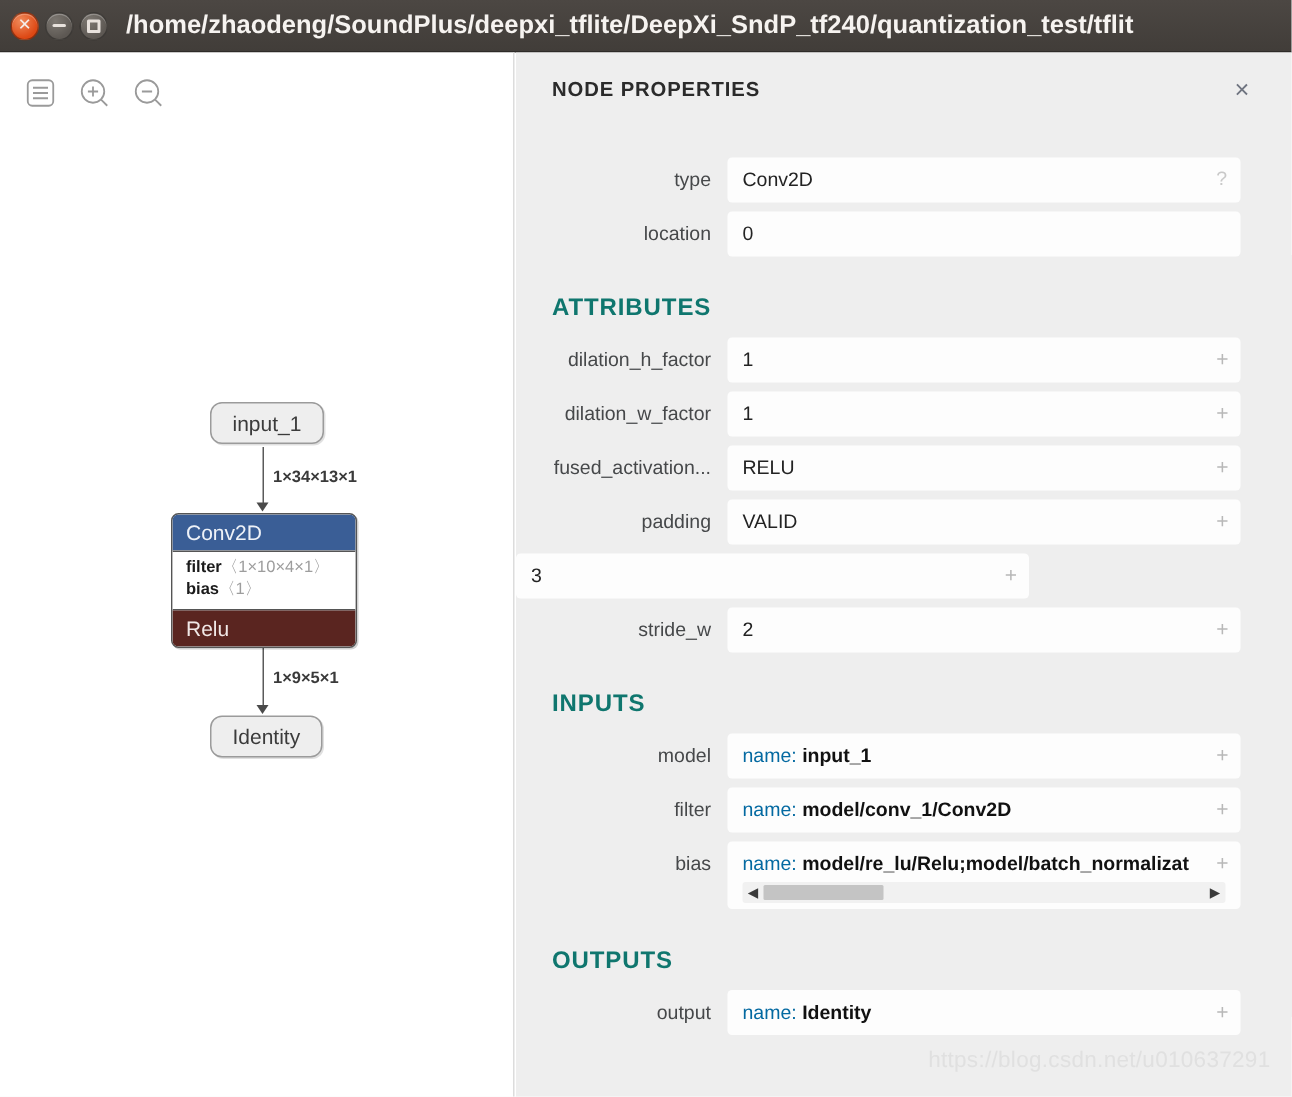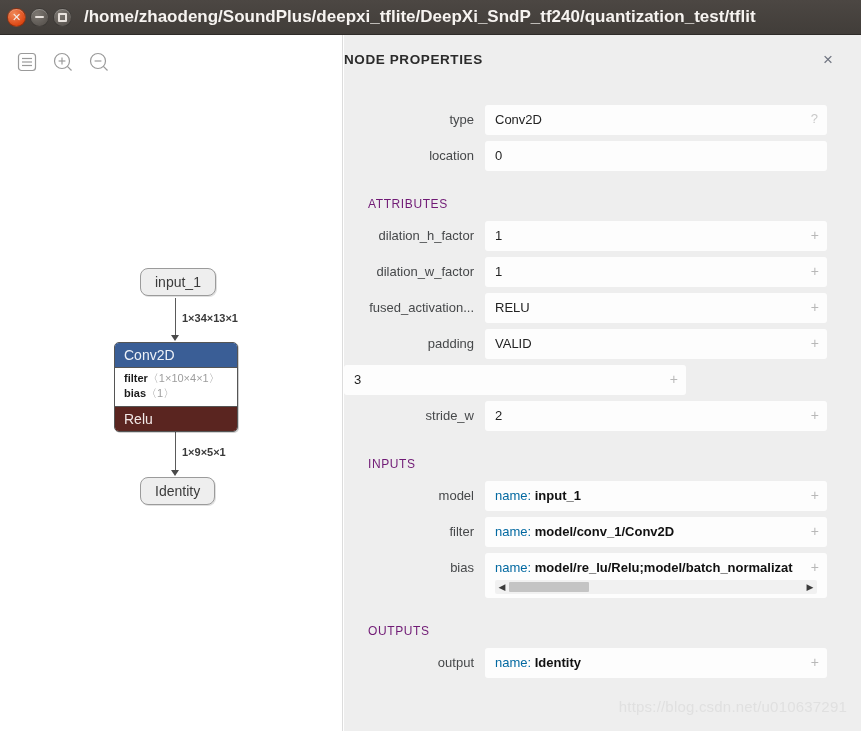--- a/index.html
+++ b/index.html
@@ -126,33 +126,34 @@
   #props-pane {
     position: absolute; left: 344px; top: 35px; width: 517px; height: 696px;
     background: #eeeeee;
     overflow: hidden;
   }
   #props-header {
     position: absolute; left: 0; top: 0; width: 517px; height: 48px;
     display: flex; align-items: center;
   }
   #props-title {
+    margin-left: 24px;
     font-size: 13.5px; font-weight: bold; color: #2b2b2b;
     letter-spacing: 0.6px;
   }
   #props-close {
     position: absolute; right: 22px; top: 13px;
     width: 22px; height: 22px;
     display: flex; align-items: center; justify-content: center;
     color: #6f7480; font-size: 17px; line-height: 1;
   }
   #props-body { position: absolute; left: 0; top: 48px; width: 517px; height: 648px; }
 
   .section-head {
-    font-size: 12px; font-weight: normal; color: #701a75;
+    font-size: 16px; font-weight: bold; color: #0f766e;
     letter-spacing: 0.6px;
     margin: 0 0 10px 24px;
   }
   .sec-gap-top { margin-top: 26px; }
 
   .prow { display: flex; align-items: flex-start; margin-bottom: 6px; }
   .plabel {
     width: 141px;      
     text-align: right;
     padding-right: 11px;

